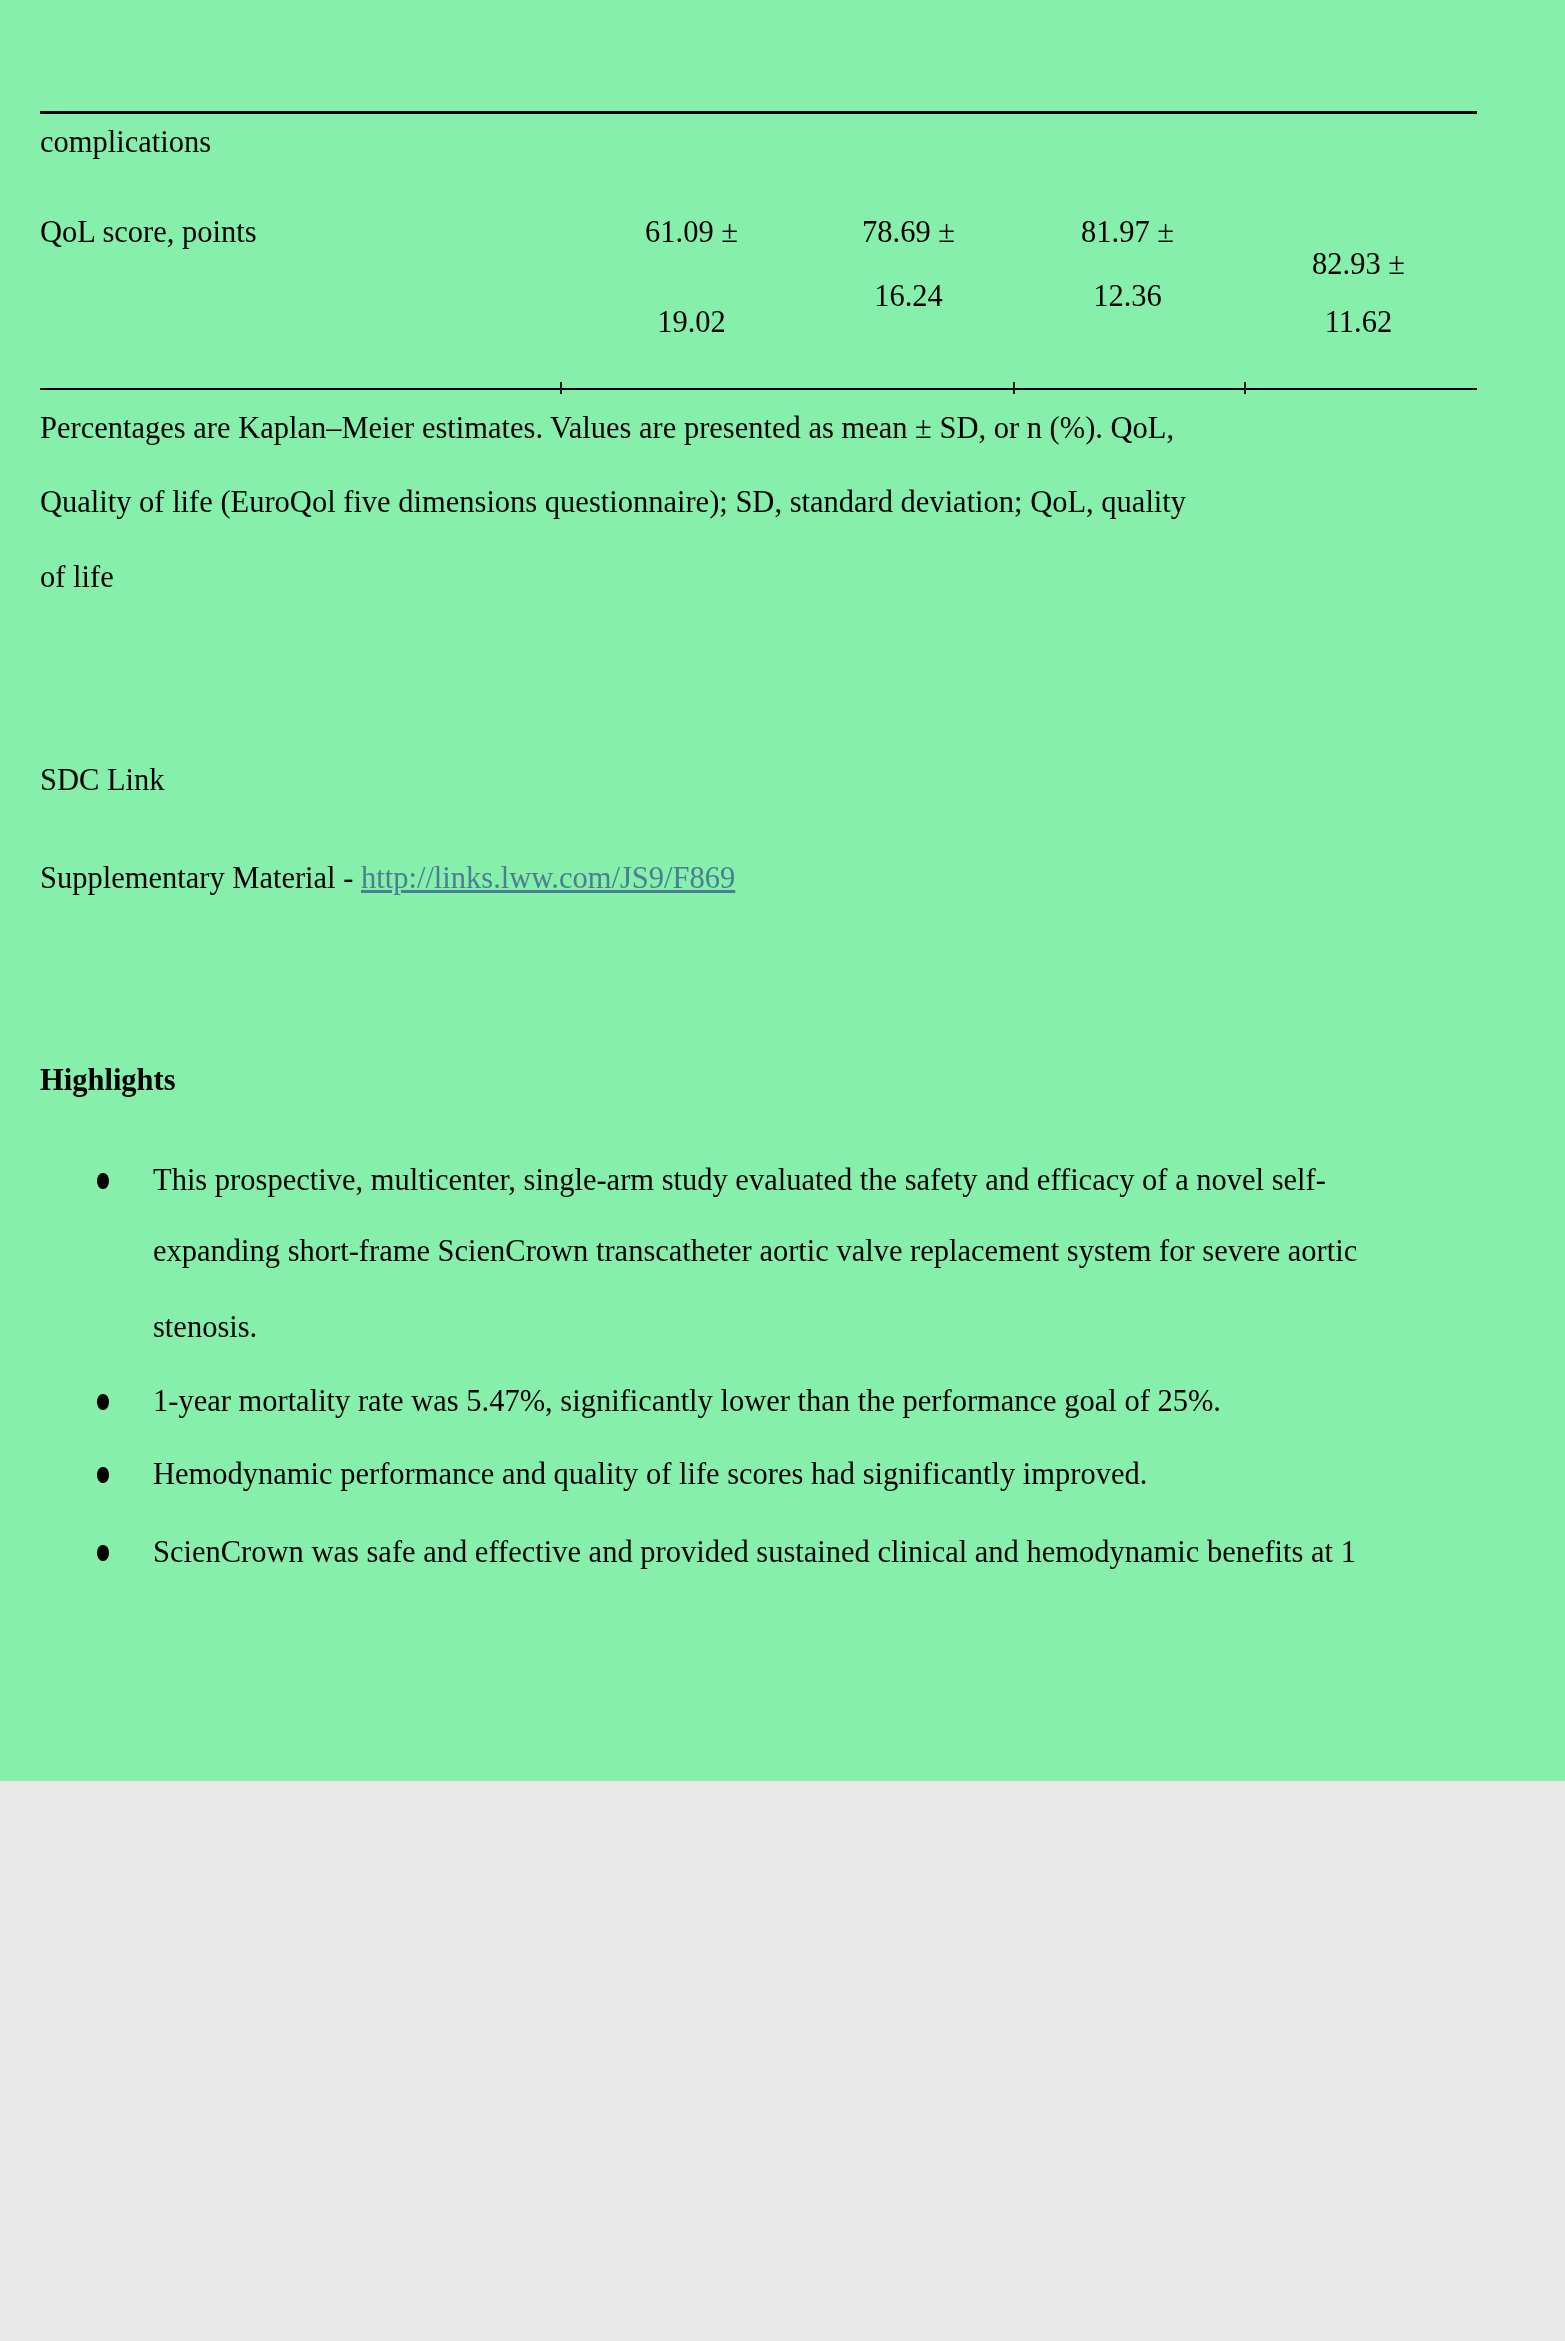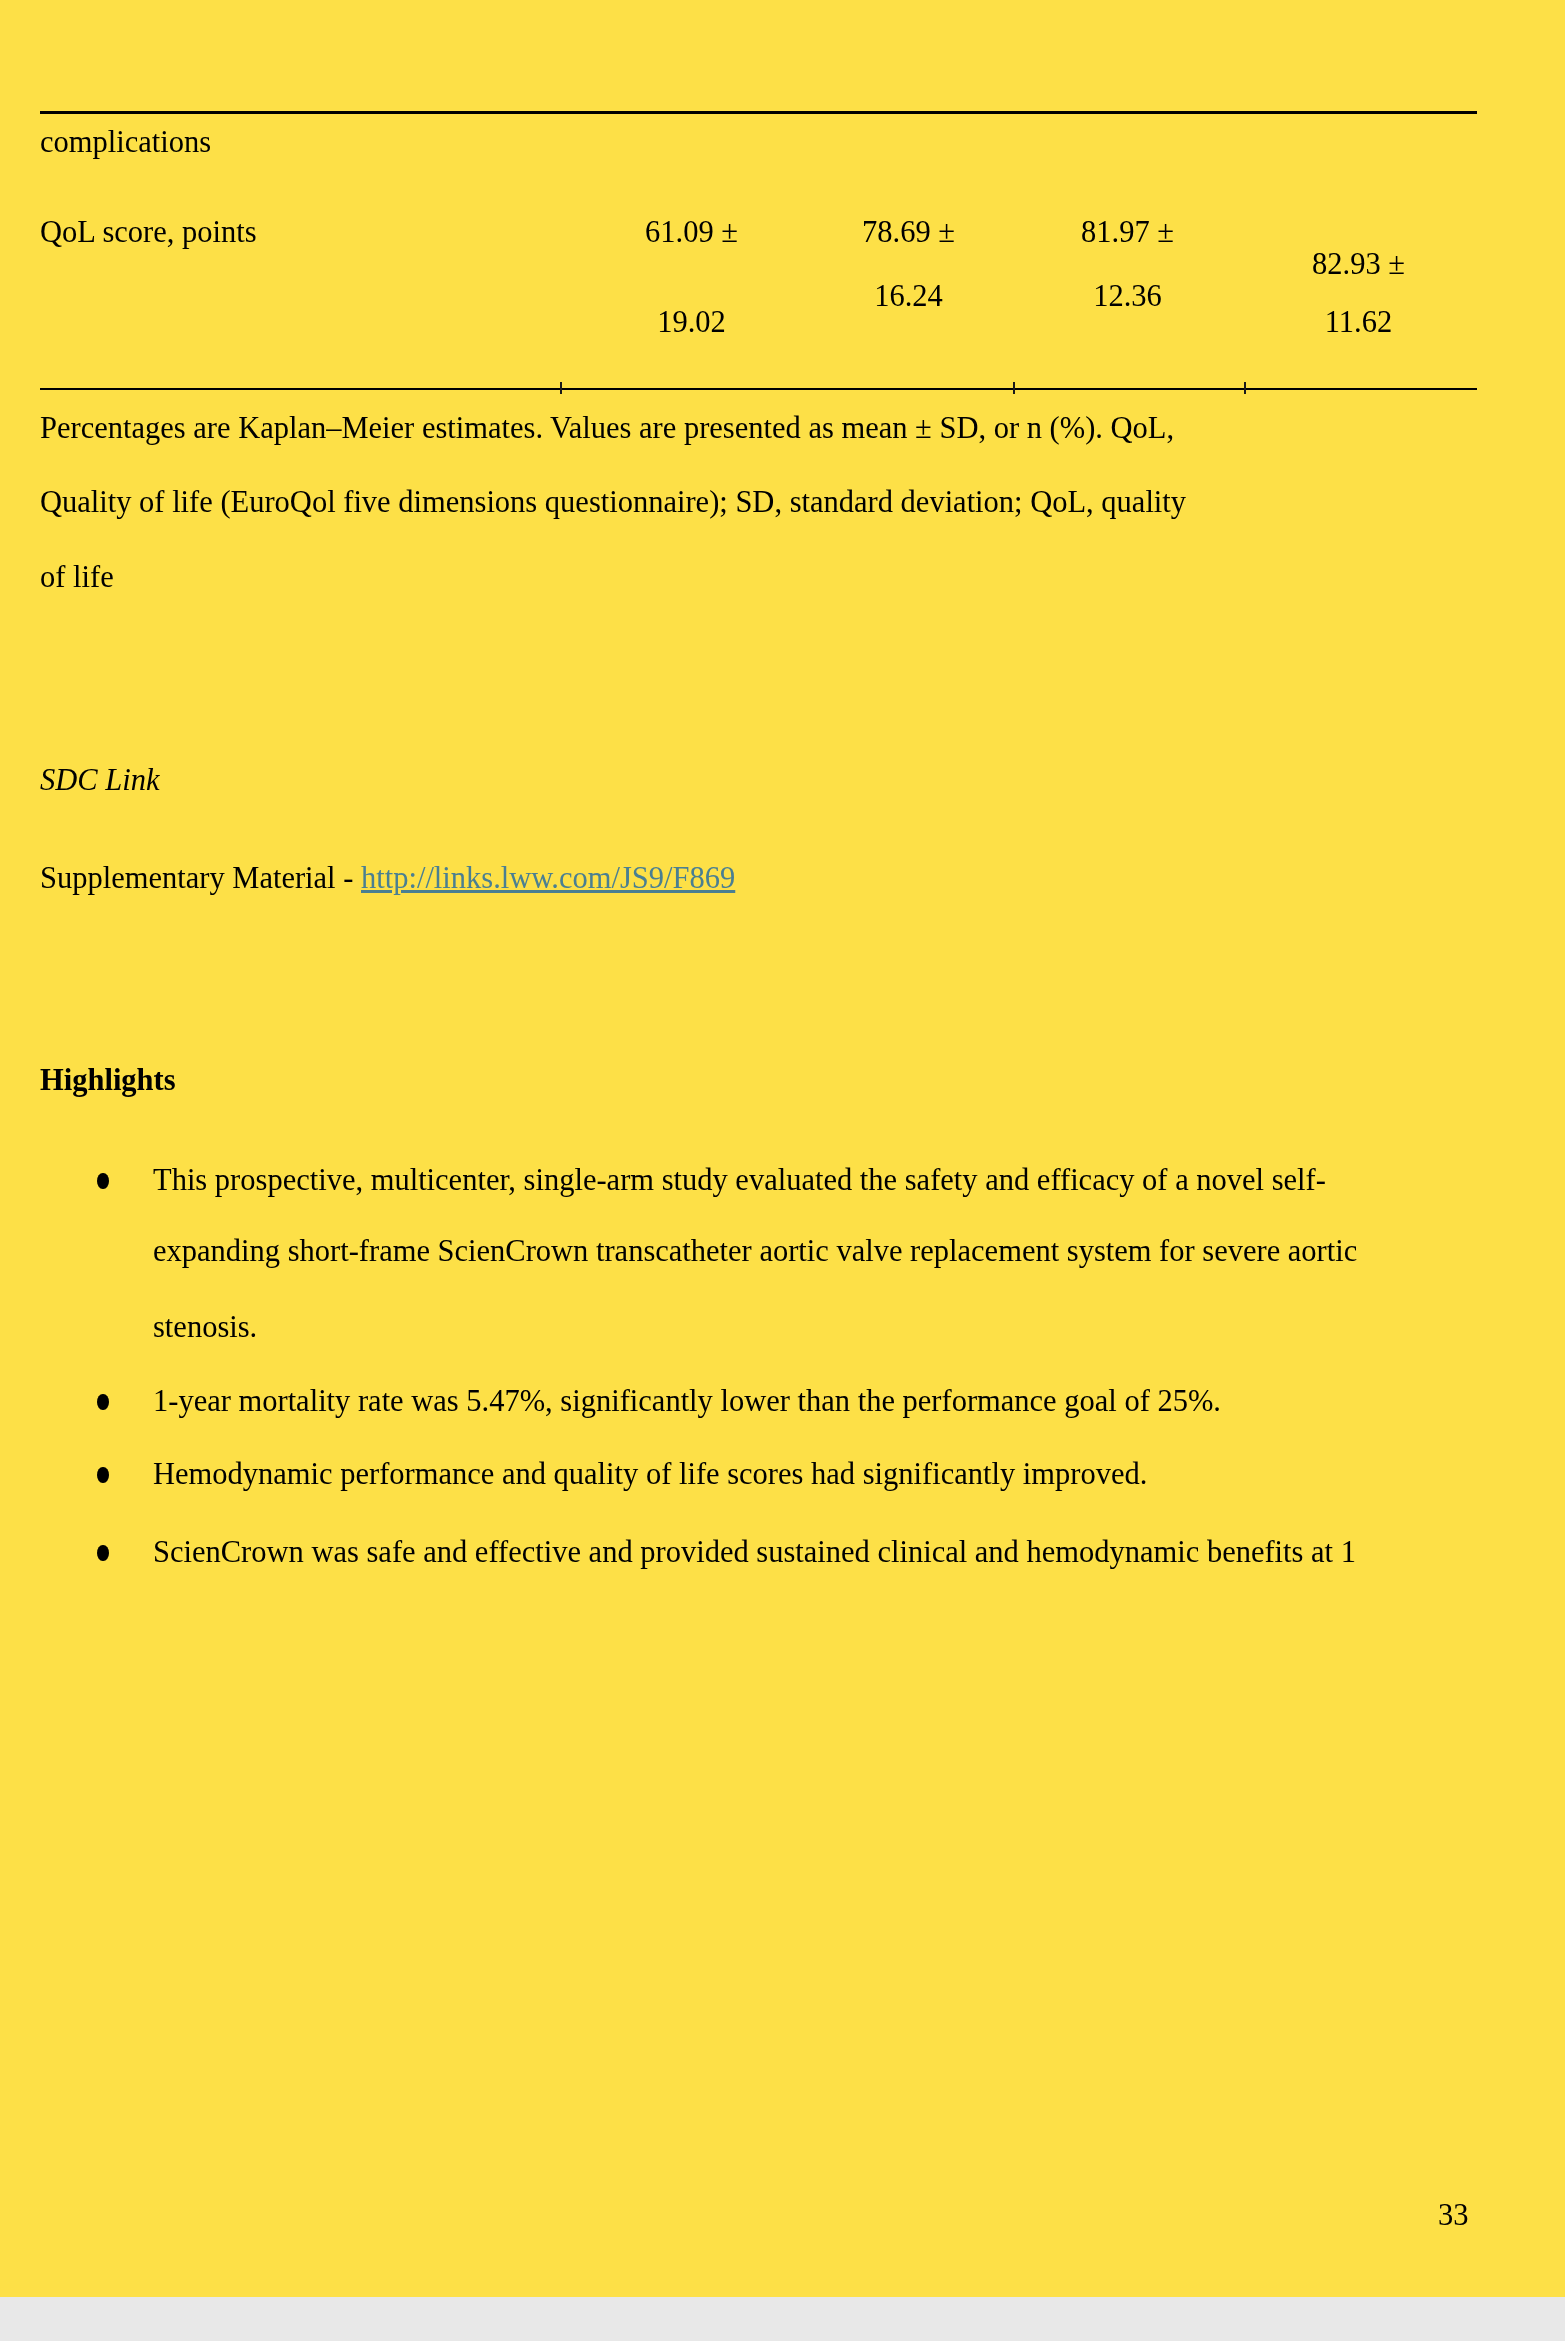--- a/index.html
+++ b/index.html
@@ -1,20 +1,20 @@
 <!DOCTYPE html>
 <html style="font-size:12.2px"><head>
 <meta charset="utf-8">
 <style>
   html,body { margin:0; padding:0; background:#e8e8e8; }
   .page {
     position: relative;
     width: 1566px;
-    height: 2297px;
-    background: #fde047;
+    height: 1781px;
+    background: #86efac;
     font-family: "Liberation Serif", "DejaVu Serif", serif;
     color: #000000;
     overflow: hidden;
   }
   .t {
     position: absolute;
     font-size: 30.5px;
     line-height: 34px;
     white-space: nowrap;
     color: #000;
@@ -72,21 +72,21 @@
 
   <div class="rule" style="left:40px; top:388px; width:1437px; height:2.3px;"></div>
   <div class="tick" style="left:560px; top:382px;"></div>
   <div class="tick" style="left:1013px; top:382px;"></div>
   <div class="tick" style="left:1244px; top:382px;"></div>
 
   <div class="t" style="left:40px; top:411px;">Percentages are Kaplan–Meier estimates. Values are presented as mean ± SD, or n (%). QoL,</div>
   <div class="t" style="left:40px; top:485px;">Quality of life (EuroQol five dimensions questionnaire); SD, standard deviation; QoL, quality</div>
   <div class="t" style="left:40px; top:560px;">of life</div>
 
-  <div class="t" style="left:40px; top:763px;font-style:italic;">SDC Link</div>
+  <div class="t" style="left:40px; top:763px;">SDC Link</div>
 
   <div class="t" style="left:40px; top:861px;">
     <span>Supplementary Material - </span><a href="#" class="link" style="color: rgb(74, 127, 146);">http://links.lww.com/JS9/F869</a>
   </div>
 
   <div class="t bold" style="left:40px; top:1063px;">Highlights</div>
 
   <div class="bullet-dot" style="left:97px; top:1173px;"></div>
   <div class="t" style="left:153px; top:1163px;">This prospective, multicenter, single-arm study evaluated the safety and efficacy of a novel self-</div>
   <div class="t" style="left:153px; top:1234px;">expanding short-frame ScienCrown transcatheter aortic valve replacement system for severe aortic</div>

